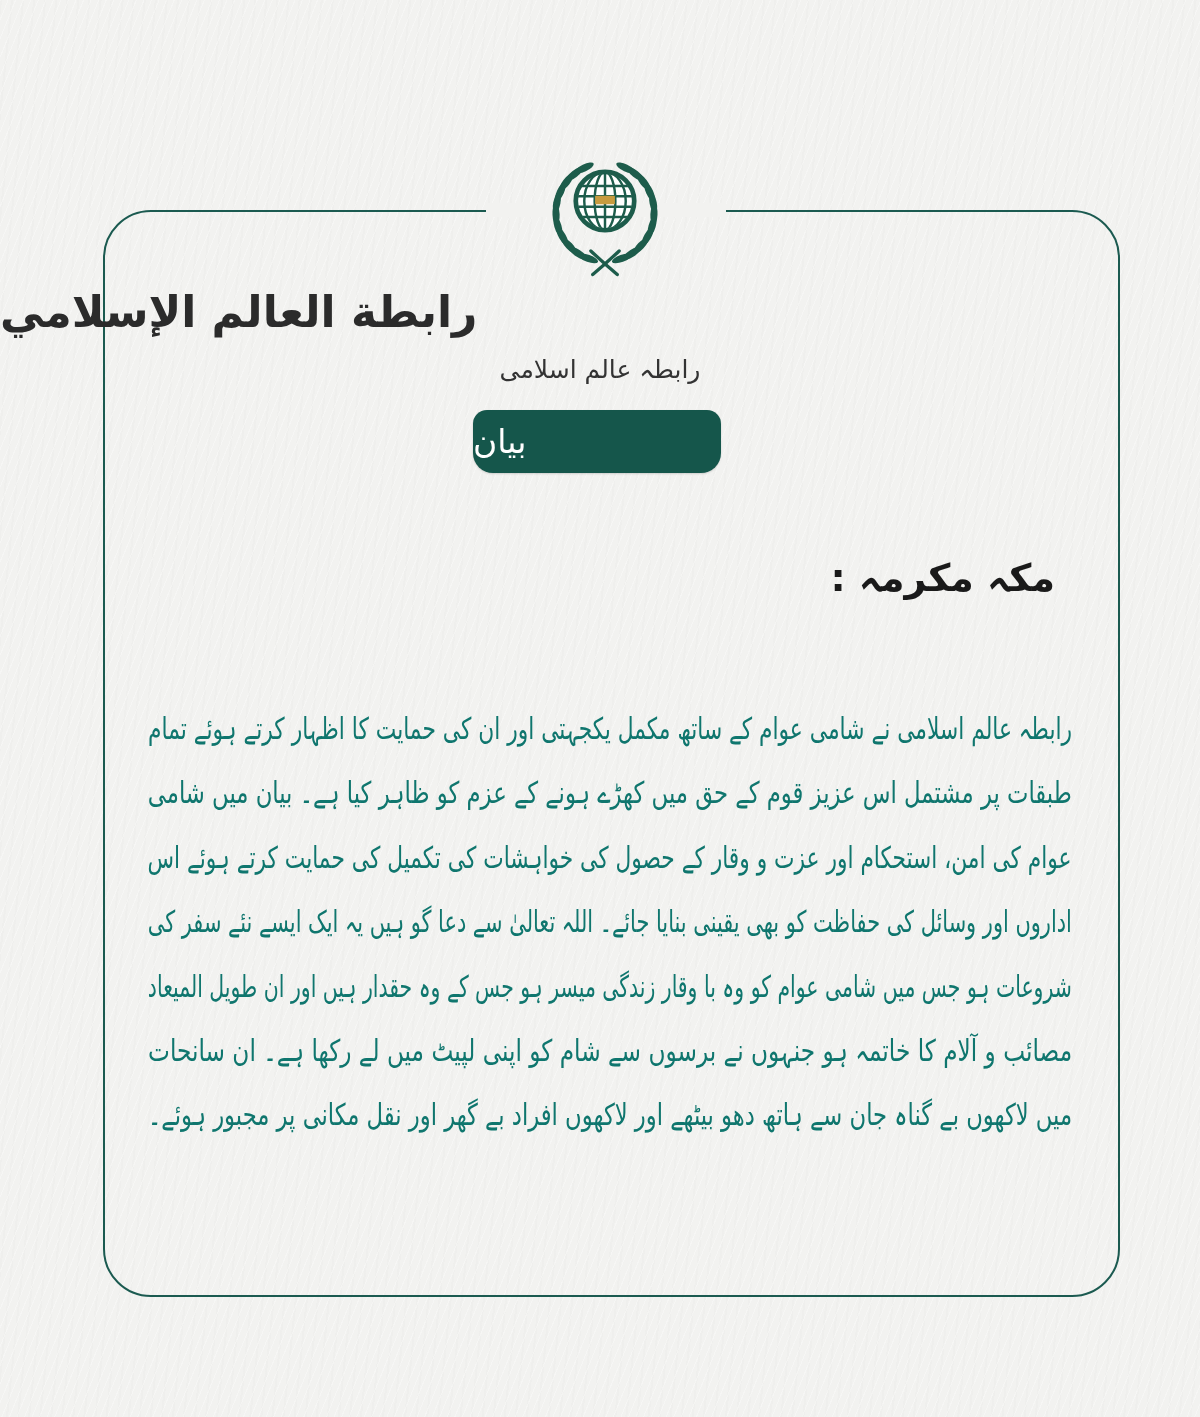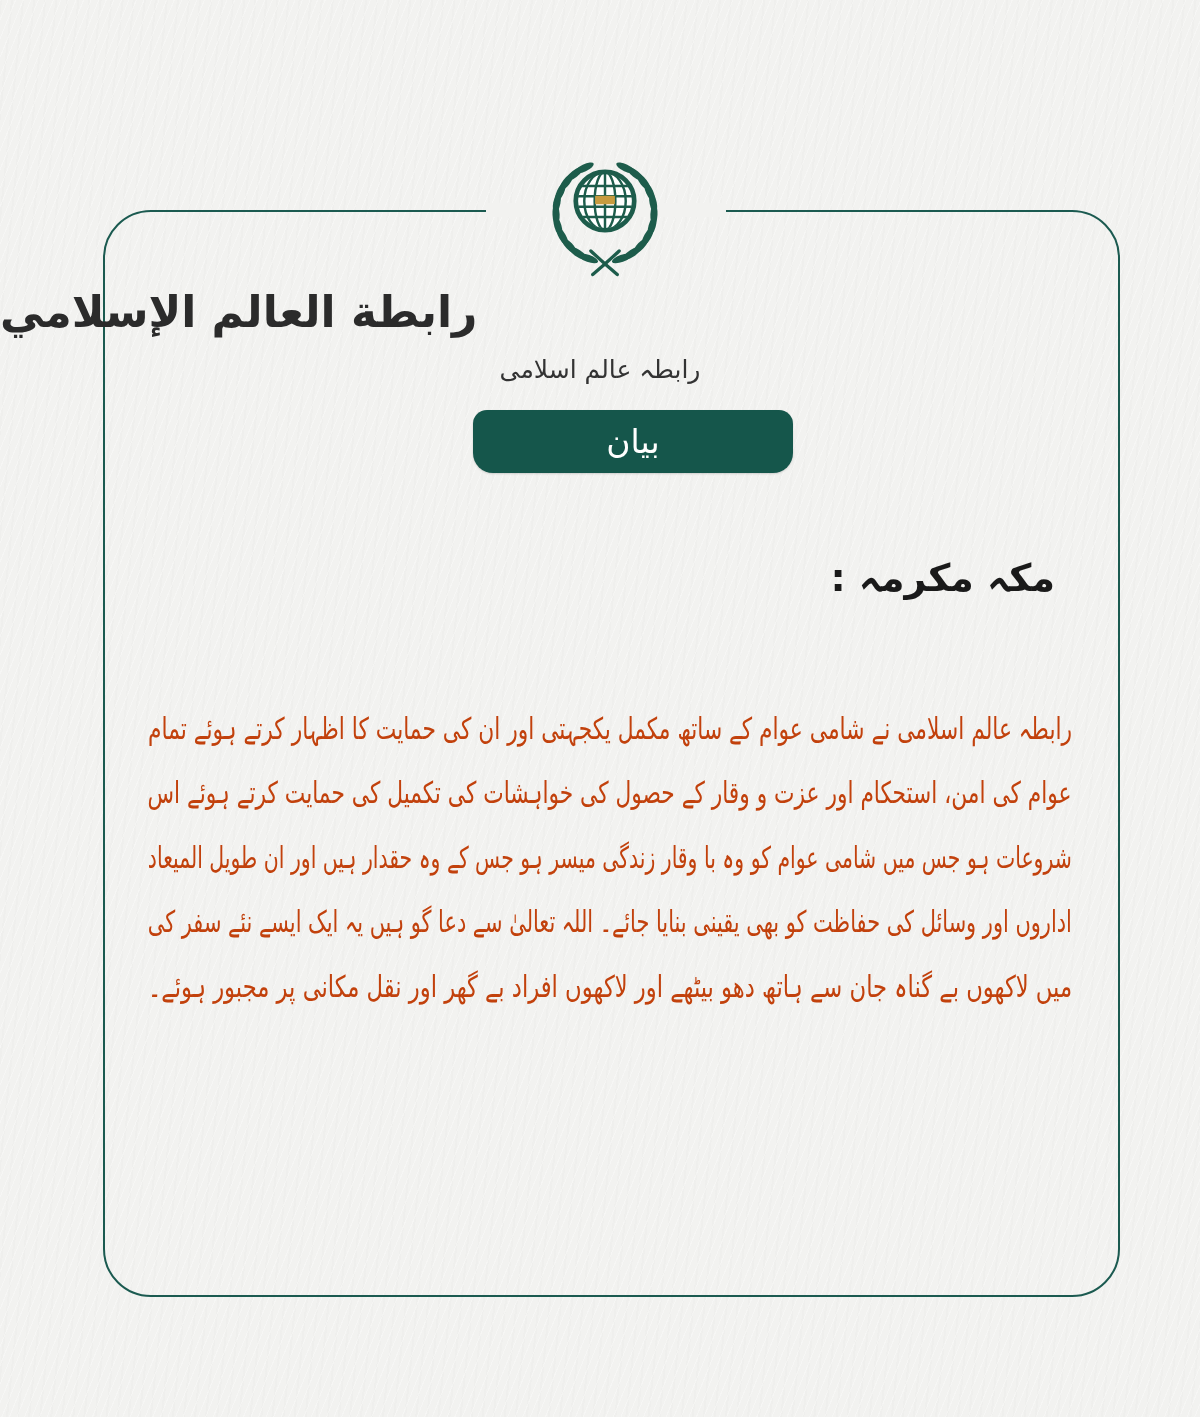--- a/index.html
+++ b/index.html
@@ -39,45 +39,45 @@
     font-size:44px; font-weight:bold; color:#2b2b2b;
     letter-spacing:0px;
   }
   .title-urdu {
     position:absolute; z-index:3; left:0; top:355px; width:1200px;
     text-align:center; direction:rtl;
     font-size:25px; color:#333;
   }
   .banner {
     position:absolute; z-index:3;
-    left:473px; top:410px; width:320px; height:63px;
+    left:473px; top:410px; width:248px; height:63px;
     background:#15564b;
     border-radius:14px 14px 20px 20px;
-    display:flex; align-items:center; justify-content:center;
+    display:flex; align-items:center; justify-content:flex-end;
     color:#ffffff; font-size:33px; direction:rtl;
     box-shadow:0 1px 2px rgba(0,0,0,0.15);
   }
   .dateline {
     position:absolute; z-index:3;
     right:145px; top:556px;
     direction:rtl; text-align:right;
     font-size:38px; font-weight:bold; color:#1a1a1a;
     white-space:nowrap;
     margin-left:20px;
   }
   .body-text {
     position:absolute; z-index:3;
     left:148px; top:697px; width:924px;
     direction:rtl;
   }
   .line {
     display:block; width:100%;
     height:64.4px; line-height:64.4px;
     white-space:nowrap;
-    font-size:30px; color:#c2410c;
+    font-size:30px; color:#0f766e;
     overflow:visible;
   }
   .line > .fit {
     display:inline-block;
     transform-origin:100% 50%;
   }
 </style>
 </head>
 <body>
 
@@ -142,17 +142,19 @@
 <div class="title-urdu">رابطہ عالم اسلامی</div>
 
 <div class="banner">
   <span>بیان</span>
 </div>
 
 <div class="dateline">مکہ مکرمہ :</div>
 
 <div class="body-text">
   <div class="line"><span class="fit" style="transform: scaleX(0.7258);">رابطہ عالم اسلامی نے شامی عوام کے ساتھ مکمل یکجہتی اور ان کی حمایت کا اظہار کرتے ہوئے تمام</span></div>
+  <div class="line"><span class="fit" style="transform: scaleX(0.757503);">طبقات پر مشتمل اس عزیز قوم کے حق میں کھڑے ہونے کے عزم کو ظاہر کیا ہے۔ بیان میں شامی</span></div>
   <div class="line"><span class="fit" style="transform: scaleX(0.724955);">عوام کی امن، استحکام اور عزت و وقار کے حصول کی خواہشات کی تکمیل کی حمایت کرتے ہوئے اس</span></div>
+  <div class="line"><span class="fit" style="transform: scaleX(0.695873);">اداروں اور وسائل کی حفاظت کو بھی یقینی بنایا جائے۔ اللہ تعالیٰ سے دعا گو ہیں یہ ایک ایسے نئے سفر کی</span></div>
   <div class="line"><span class="fit" style="transform: scaleX(0.680498);">شروعات ہو جس میں شامی عوام کو وہ با وقار زندگی میسر ہو جس کے وہ حقدار ہیں اور ان طویل المیعاد</span></div>
-  <div class="line"><span class="fit" style="transform: scaleX(0.695873);">اداروں اور وسائل کی حفاظت کو بھی یقینی بنایا جائے۔ اللہ تعالیٰ سے دعا گو ہیں یہ ایک ایسے نئے سفر کی</span></div>
+  <div class="line"><span class="fit" style="transform: scaleX(0.773819);">مصائب و آلام کا خاتمہ ہو جنہوں نے برسوں سے شام کو اپنی لپیٹ میں لے رکھا ہے۔ ان سانحات</span></div>
   <div class="line"><span class="fit" style="transform: scaleX(0.755461);">میں لاکھوں بے گناہ جان سے ہاتھ دھو بیٹھے اور لاکھوں افراد بے گھر اور نقل مکانی پر مجبور ہوئے۔</span></div>
 </div>
 
 </body></html>

